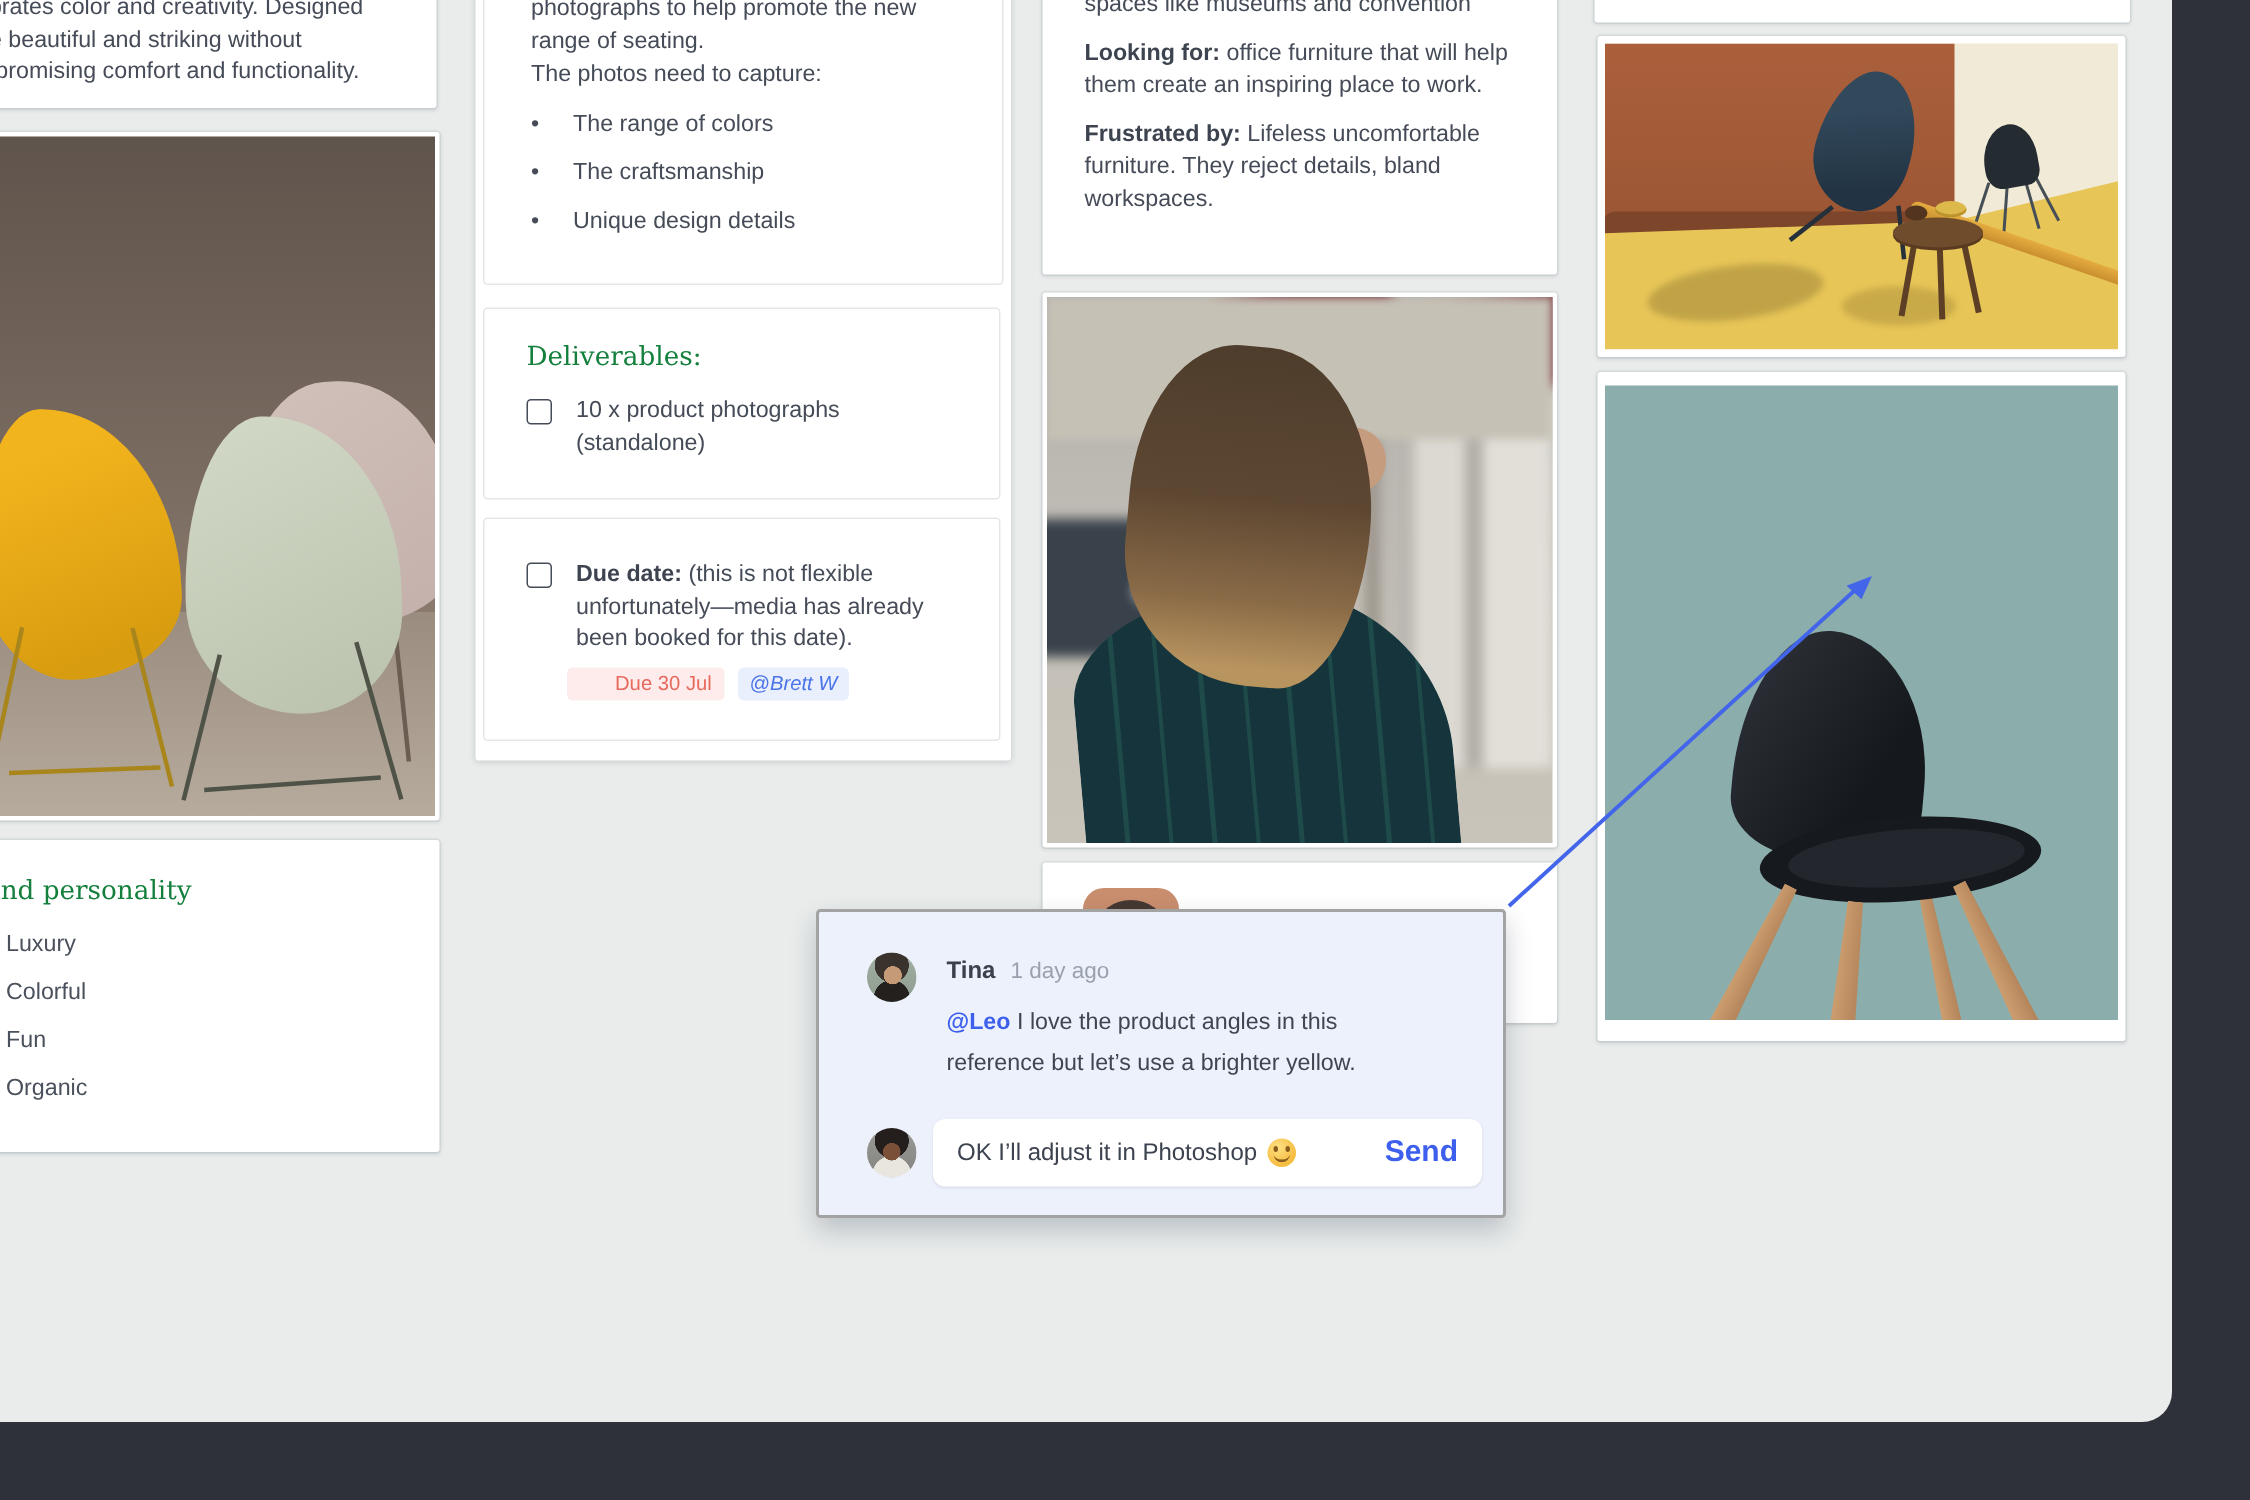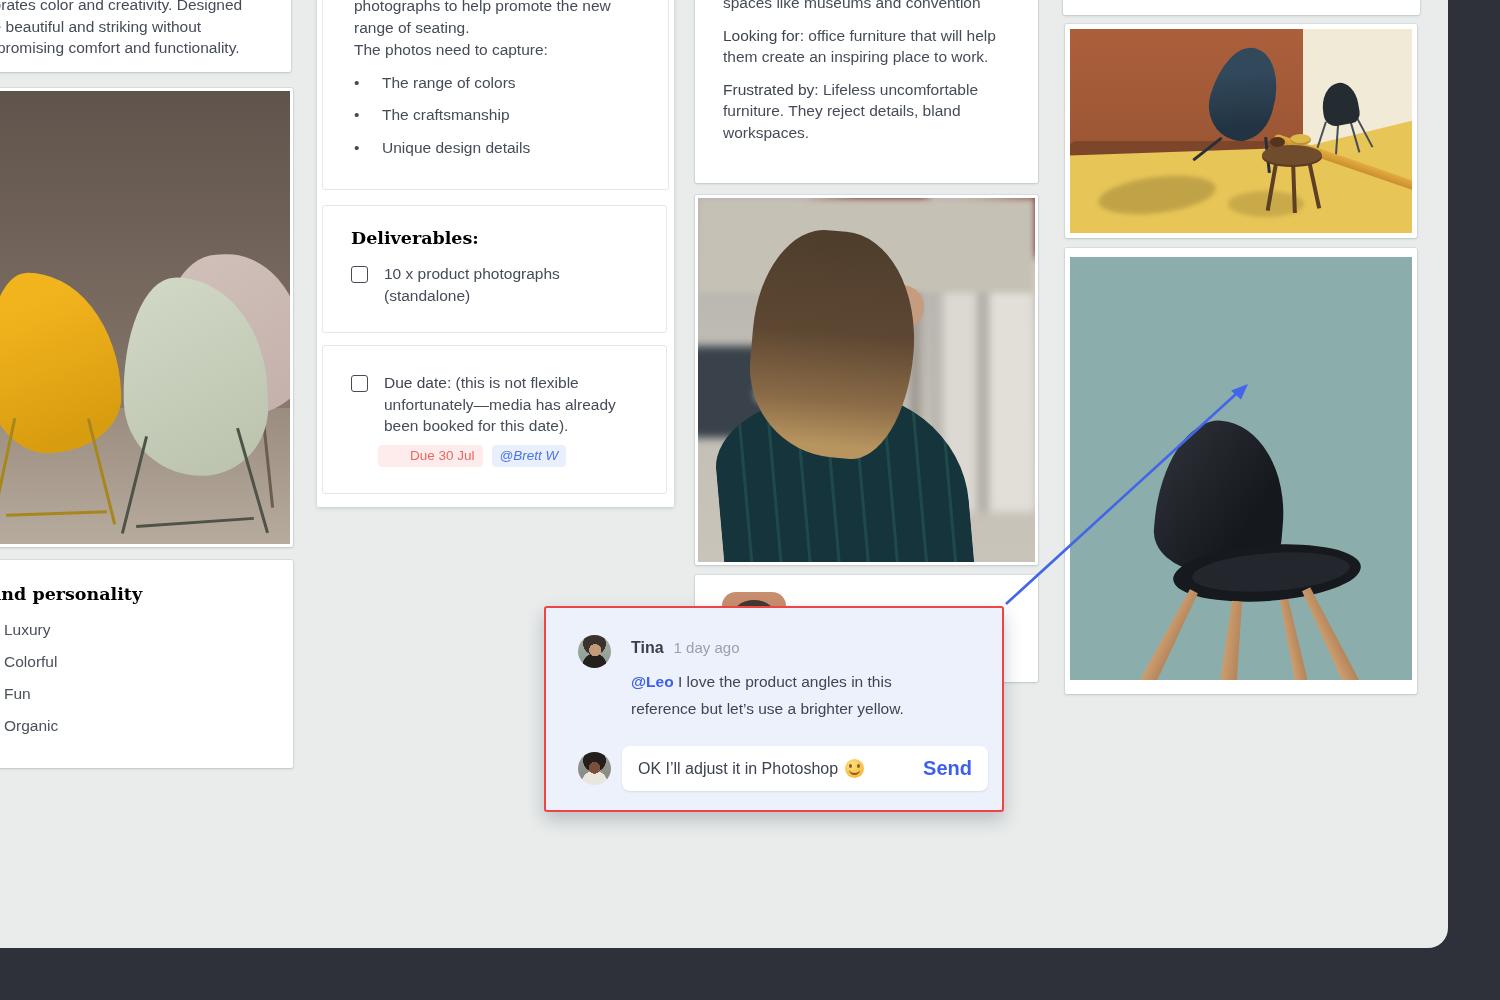--- a/index.html
+++ b/index.html
@@ -7,21 +7,21 @@
   body { font-family:"Liberation Sans", sans-serif; background:#2e313a; position:relative; overflow:hidden; }
 
   .stage { position:absolute; inset:0; width:1500px; height:1000px; background:#2e313a; }
   .canvas { position:absolute; left:0; top:0; width:1448px; height:948px; background:#e9eceb;
             border-bottom-right-radius:20px; overflow:hidden; }
 
   
   .card { position:absolute; background:#fff; border-radius:2px;
           box-shadow:0 1px 3px rgba(40,50,65,.16), 0 0 0 1px rgba(210,216,220,.55); }
   .body-text { font-size:15.5px; line-height:21.5px; color:#454c58; }
-  .serif-head { font-family:"DejaVu Serif", serif; font-weight:bold; font-size:17.5px; color:#000000; }
+  .serif-head { font-family:"DejaVu Serif", serif; font-weight:normal; font-size:17.5px; color:#15803d; }
 
   
   .principles-card { left:-40px; top:-36px; width:331px; height:108px; padding:30px 16px 0 24px; }
 
   .chairs-card { left:-40px; top:88px; width:333px; height:459px; padding:3px; }
   .scene-chairs { position:relative; width:100%; height:100%; overflow:hidden;
                   background:linear-gradient(180deg,#5f544c 0%,#6e6057 28%,#7d6e63 55%,#8a7a6d 70%); }
   .sc-floor { position:absolute; left:0; bottom:0; width:100%; height:30%;
               background:linear-gradient(180deg,#99八c80,#b6aa9d); background:linear-gradient(180deg,#9a8d80,#b7ab9e); }
   .shell { position:absolute; }
@@ -55,21 +55,21 @@
   .deliverables-card { left:5px; top:245px; width:345px; height:128px; padding:22px 20px 0 28px; }
   .check-row { display:flex; margin-top:15px; }
   .checkbox { width:17px; height:17px; border:1.5px solid #454c58; border-radius:3px; background:#fff; flex:none; margin-top:3px; }
   .check-label { margin-left:16px; }
   .due-card { left:5px; top:385px; width:345px; height:149px; padding:26px 20px 0 28px; }
   .due-card .check-row { margin-top:0; }
   .chips { margin:8px 0 0 27px; display:flex; gap:9px; }
   .chip { font-size:13.5px; line-height:20px; padding:1px 8px; border-radius:4px; white-space:nowrap; }
   .chip-due { background:#fdeceb; color:#e8695e;padding-left:32px; }
   .chip-mention { background:#e9effc; color:#4b74e8;font-style:italic; }
-  b.inline { font-weight:normal; color:#3d4450; }
+  b.inline { font-weight:bold; color:#3d4450; }
 
   
   .persona-card { left:695px; top:-36px; width:343px; height:219px; padding:28px 24px 0 28px; }
   .persona-card .para { margin-top:11px; }
 
   .woman-card { left:695px; top:195px; width:343px; height:370px; padding:3px; }
   .scene-street { position:relative; width:100%; height:100%; overflow:hidden;
                   background:linear-gradient(180deg,#b3b1ad 0%,#c3bfb7 55%,#c9c4b9 100%); }
   .blurred { filter:blur(4px); position:absolute; }
   .st-awning1 { right:-14px; top:6px; width:150px; height:62px; background:#76222e; transform:rotate(-9deg) skewX(-12deg); border-radius:4px; }
@@ -146,21 +146,21 @@
   .tl-leg.fl { left:116px; top:334px; width:16px; height:110px; transform:rotate(27deg); }
   .tl-leg.fc { left:158px; top:344px; width:18px; height:100px; transform:rotate(6deg); }
   .tl-leg.fr { left:228px; top:332px; width:16px; height:110px; transform:rotate(-26deg); }
   .tl-leg.br { left:204px; top:326px; width:13px; height:104px; transform:rotate(-12deg); }
 
   
   .arrow-svg { position:absolute; left:0; top:0; width:1448px; height:948px; z-index:70; pointer-events:none; }
 
   
   .comment-popup { position:absolute; left:544px; top:606px; width:460px; height:206px; z-index:60;
-                   background:#edf1fb; border:2px solid #ef4444; border-radius:3px;
+                   background:#edf1fb; border:2px solid #a3a3a3; border-radius:3px;
                    box-shadow:0 8px 18px rgba(25,32,60,.22); }
   .avatar { position:absolute; width:33px; height:33px; border-radius:50%; }
   .avatar-tina { left:32px; top:27px;
       background:radial-gradient(circle at 52% 46%, #c59a77 0 24%, rgba(0,0,0,0) 25%),
                  radial-gradient(circle at 50% 26%, #3a322c 0 38%, rgba(0,0,0,0) 39%),
                  radial-gradient(circle at 50% 92%, #23201e 0 34%, rgba(0,0,0,0) 35%),
                  linear-gradient(#a3b0a3,#8d9c90); }
   .avatar-leo { left:32px; top:144px;
       background:radial-gradient(circle at 50% 48%, #7a5138 0 24%, rgba(0,0,0,0) 25%),
                  radial-gradient(circle at 50% 26%, #241f1d 0 38%, rgba(0,0,0,0) 39%),

